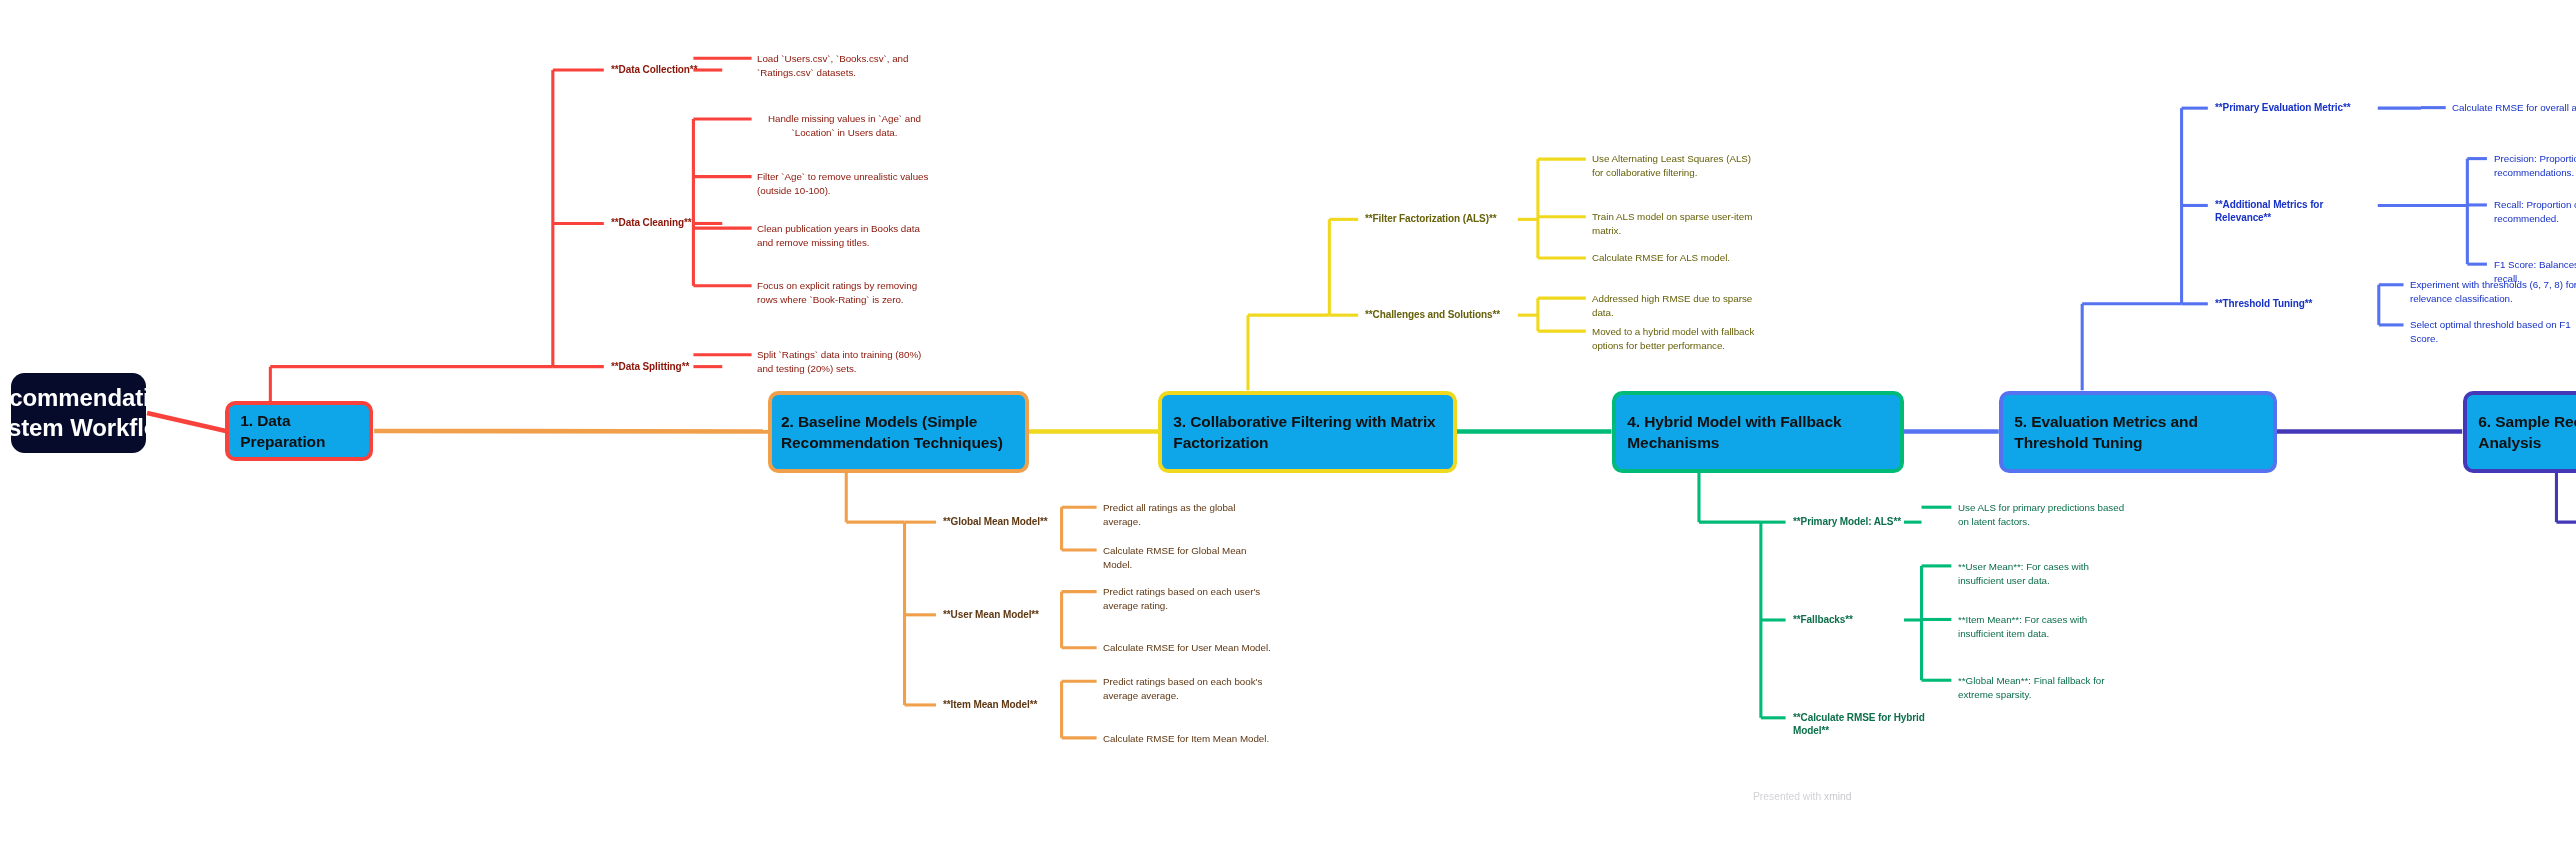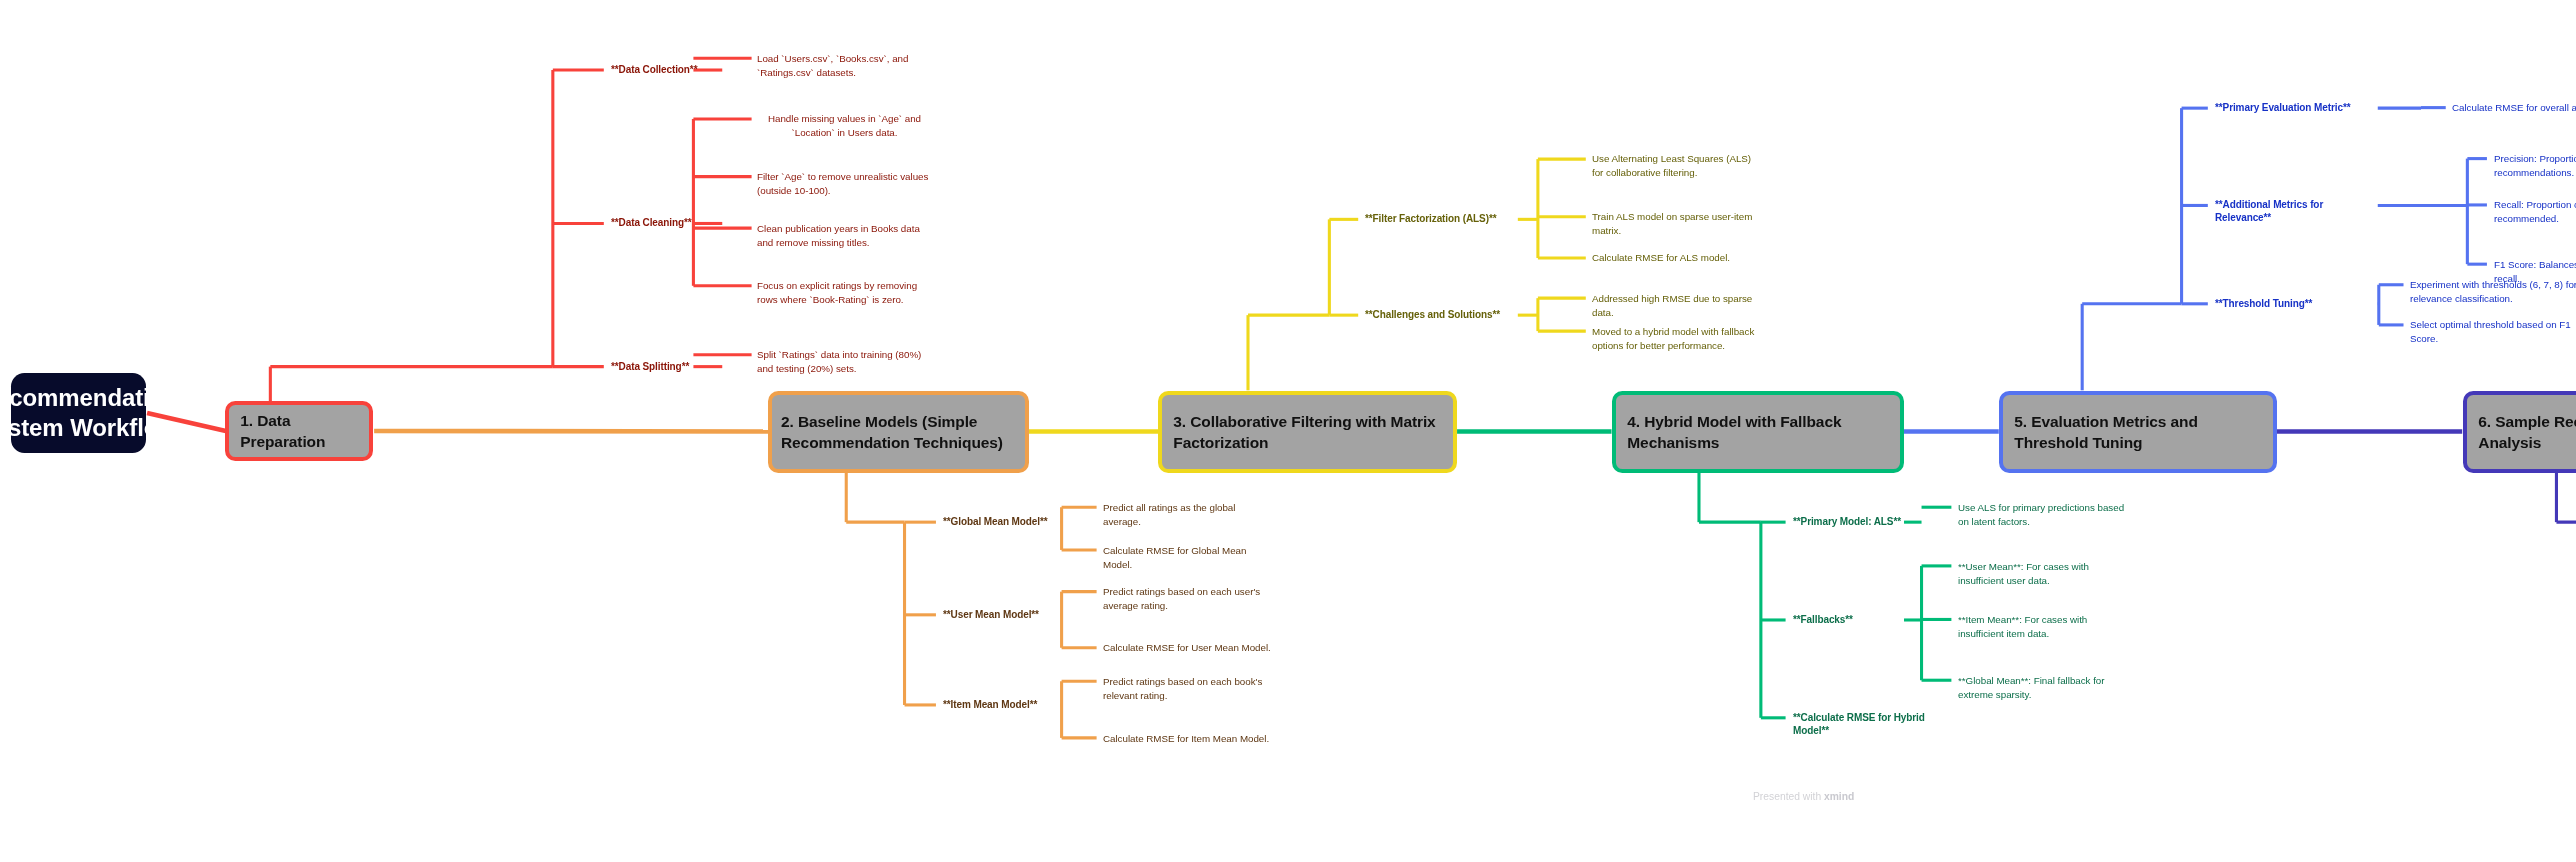--- a/index.html
+++ b/index.html
@@ -26,21 +26,21 @@
     font-size:24px;
     font-weight:700;
     line-height:1.25;
     text-align:left;
     letter-spacing:-0.1px;
   }
 
   
   .main-node{
     position:absolute;
-    background:#a3a3a3;
+    background:#0ea5e9;
     border-style:solid;
     border-width:4.1px;
     border-radius:10.3px;
     box-sizing:border-box;
     display:flex;align-items:center;
     padding:0 11.3px;
   }
   .main-node .main-text{
     color:#111111;
     font-size:15.5px;
@@ -69,21 +69,21 @@
   }
 
   
   .footer{
     position:absolute;
     color:#d2d2d6;
     font-size:10.3px;
     font-weight:400;
     white-space:nowrap;
   }
-  .footer b{font-weight:700;color:#c9c9cf;text-align:center;}
+  .footer b{font-weight:400;color:#c9c9cf;text-align:center;}
 </style>
 </head>
 <body>
 
 <div id="stage">
   <svg class="links" id="links" viewBox="0 0 7054 1674" width="3634" height="862">
       <path d="M284 802 L437 837" stroke="#F8423B" stroke-width="9" stroke-linecap="butt" fill="none"></path>
       <path d="M725 837 L1490 838" stroke="#F0A04B" stroke-width="9" stroke-linecap="butt" fill="none"></path>
       <path d="M523.4 779 L523.4 712" stroke="#F8423B" stroke-width="6" stroke-linecap="butt" fill="none"></path>
       <path d="M523.4 712 L1072 712" stroke="#F8423B" stroke-width="6" stroke-linecap="butt" fill="none"></path>
@@ -213,21 +213,21 @@
       <div class="main-node" style="left: 768px; top: 391px; width: 261px; height: 82px; border-color: rgb(240, 160, 75); padding-left: 9px;">
         <div class="main-text">2. Baseline Models (Simple Recommendation Techniques)</div>
       </div>
       <div class="lvl2" style="left: 943px; top: 515px; width: 114px; color: rgb(94, 55, 19);">**Global Mean Model**</div>
       <div class="lvl3" style="left: 1103px; top: 501px; width: 170px; color: rgb(94, 55, 19);">Predict all ratings as the global average.</div>
       <div class="lvl3" style="left: 1103px; top: 544px; width: 170px; color: rgb(94, 55, 19);">Calculate RMSE for Global Mean Model.</div>
       <div class="lvl2" style="left: 943px; top: 608px; width: 114px; color: rgb(94, 55, 19);">**User Mean Model**</div>
       <div class="lvl3" style="left: 1103px; top: 585px; width: 170px; color: rgb(94, 55, 19);">Predict ratings based on each user's average rating.</div>
       <div class="lvl3" style="left: 1103px; top: 641px; width: 170px; color: rgb(94, 55, 19);">Calculate RMSE for User Mean Model.</div>
       <div class="lvl2" style="left: 943px; top: 698px; width: 114px; color: rgb(94, 55, 19);">**Item Mean Model**</div>
-      <div class="lvl3" style="left: 1103px; top: 675px; width: 170px; color: rgb(94, 55, 19);">Predict ratings based on each book's relevant rating.</div>
+      <div class="lvl3" style="left: 1103px; top: 675px; width: 170px; color: rgb(94, 55, 19);">Predict ratings based on each book's average average.</div>
       <div class="lvl3" style="left: 1103px; top: 732px; width: 170px; color: rgb(94, 55, 19);">Calculate RMSE for Item Mean Model.</div>
       <div class="main-node" style="left: 1158px; top: 391px; width: 299px; height: 82px; border-color: rgb(239, 216, 29);">
         <div class="main-text">3. Collaborative Filtering with Matrix Factorization</div>
       </div>
       <div class="lvl2" style="left: 1365px; top: 212px; width: 149px; color: rgb(102, 97, 10);">**Filter Factorization (ALS)**</div>
       <div class="lvl3" style="left: 1592px; top: 152px; width: 173px; color: rgb(102, 97, 10);">Use Alternating Least Squares (ALS) for collaborative filtering.</div>
       <div class="lvl3" style="left: 1592px; top: 210px; width: 173px; color: rgb(102, 97, 10);">Train ALS model on sparse user-item matrix.</div>
       <div class="lvl3" style="left: 1592px; top: 251px; width: 173px; color: rgb(102, 97, 10);">Calculate RMSE for ALS model.</div>
       <div class="lvl2" style="left: 1365px; top: 308px; width: 149px; color: rgb(102, 97, 10);">**Challenges and Solutions**</div>
       <div class="lvl3" style="left: 1592px; top: 292px; width: 173px; color: rgb(102, 97, 10);">Addressed high RMSE due to sparse data.</div>

